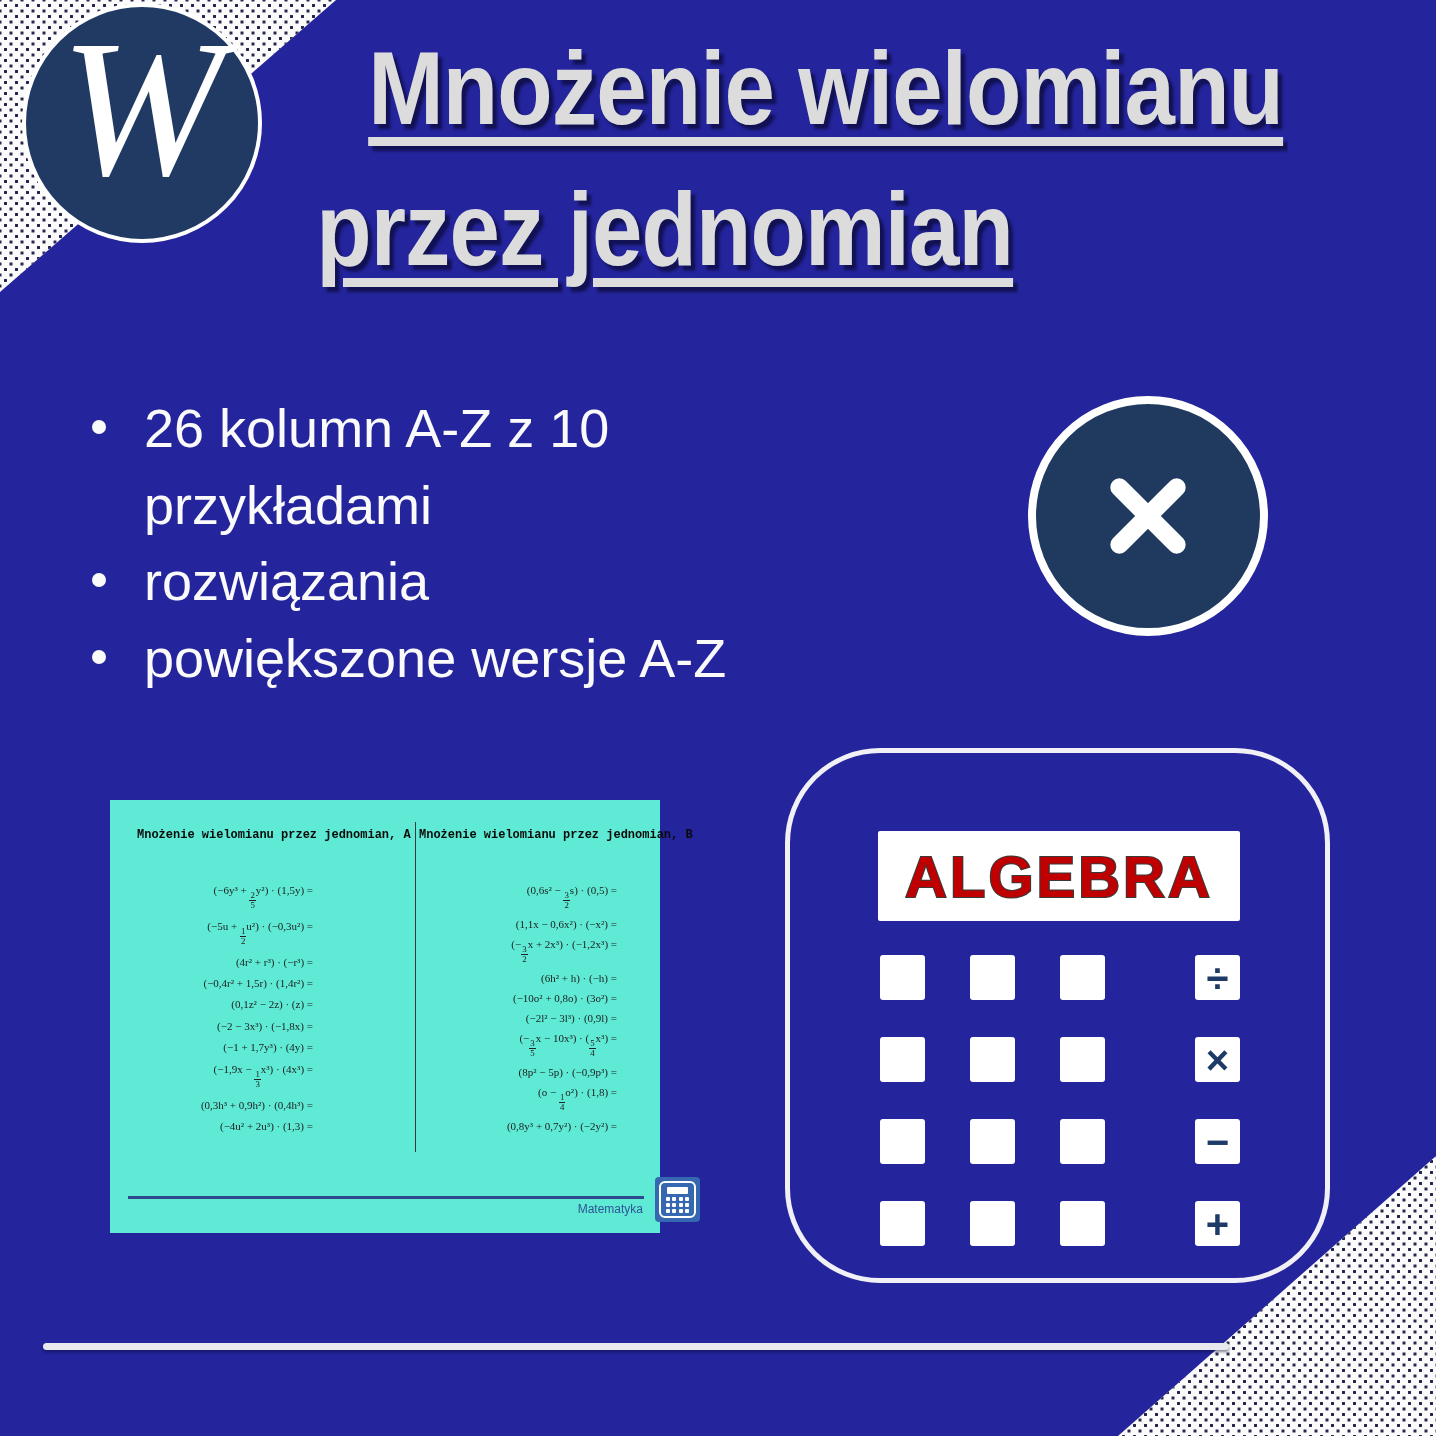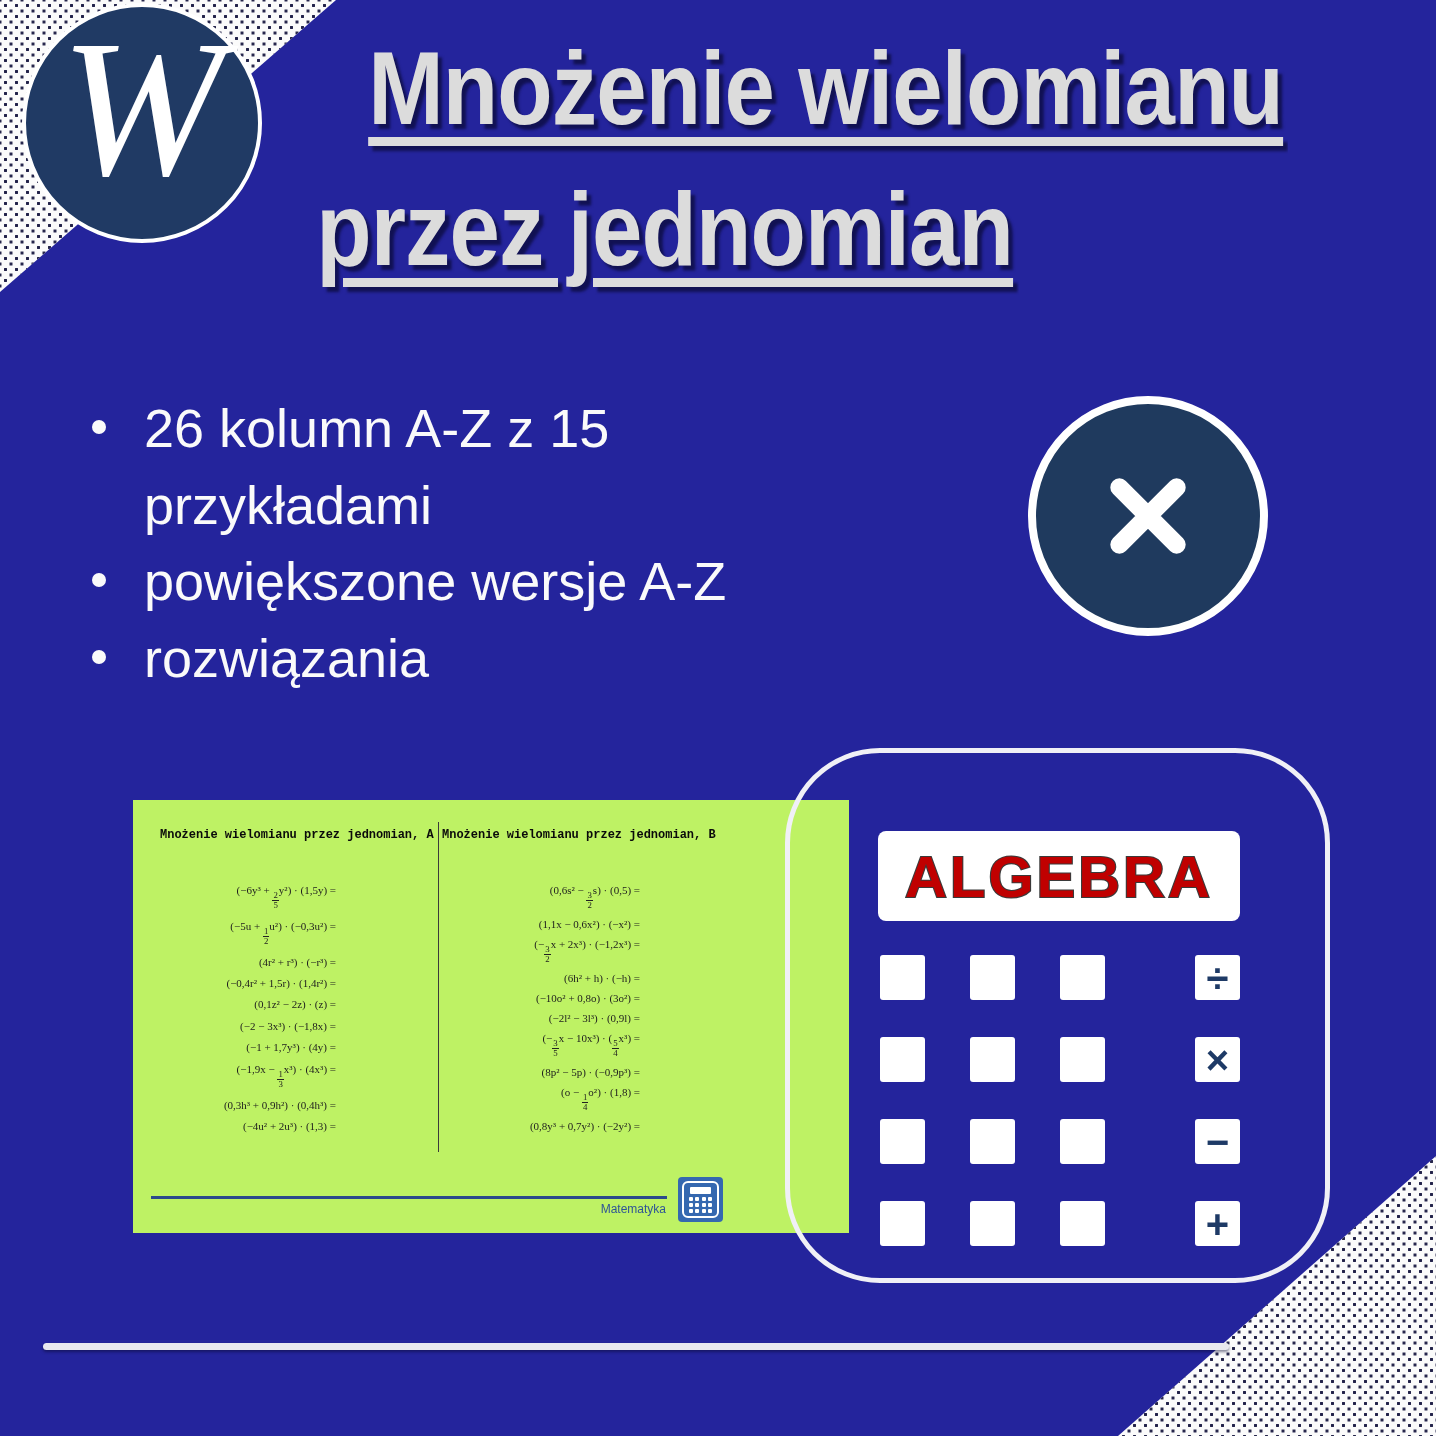--- a/index.html
+++ b/index.html
@@ -61,22 +61,22 @@
   
   .x-badge{
     position:absolute;left:1028px;top:396px;width:240px;height:240px;
     box-sizing:border-box;border:8px solid #fff;border-radius:50%;
     background:#1F3A5E;display:flex;align-items:center;justify-content:center;
   }
   .x-badge svg{width:130px;height:130px;}
 
   
   .worksheet{
-    position:absolute;left:110px;top:800px;width:716px;height:433px;
-    background:#bef264;color:#111;margin-left:23px;
+    position:absolute;left:110px;top:800px;width:550px;height:433px;
+    background:#5eead4;color:#111;
   }
   .ws-divider{position:absolute;left:305px;top:22px;width:1px;height:330px;background:#3a3a3a;}
   .ws-col{position:absolute;top:0;height:100%;}
   .ws-col .ws-header{
     position:absolute;top:28px;left:0;
     font-family:"Liberation Mono", monospace;font-weight:bold;font-size:12px;
     white-space:nowrap;color:#0a0a0a;
   }
   .ws-col-a{left:27px;width:270px;}
   .ws-col-b{left:309px;width:290px;}
@@ -113,21 +113,21 @@
   }
   .wsc-grid i{background:#fff;border-radius:1px;}
 
   
   .calculator{
     position:absolute;left:785px;top:748px;width:545px;height:535px;
     box-sizing:border-box;border:5px solid #F0F0F6;border-radius:95px;
   }
   .calc-display{
     position:absolute;left:88px;top:78px;width:362px;height:90px;
-    background:#fff;border-radius:8px;display:flex;align-items:center;justify-content:center;
+    background:#fff;border-radius:2px;display:flex;align-items:center;justify-content:center;
   }
   .calc-display .calc-title{
     font-size:58px;font-weight:bold;letter-spacing:3px;color:#C00000;
     -webkit-text-stroke:2.2px #3A3A3A;paint-order:stroke fill;
   }
   .calc-grid{
     position:absolute;left:90px;top:202px;width:360px;height:291px;
     display:flex;flex-direction:column;justify-content:space-between;
   }
   .calc-row{display:flex;height:45px;}
@@ -153,23 +153,23 @@
 <div class="w-badge">
   <span class="letter">W</span>
 </div>
 
 <div class="title">
   <span class="line line1">Mnożenie wielomianu</span>
   <span class="line line2">przez jednomian</span>
 </div>
 
 <ul class="bullets" id="bullets">
-    <li>26 kolumn A-Z z 15 przykładami</li>
+    <li>26 kolumn A-Z z 10 przykładami</li>
+    <li>rozwiązania</li>
     <li>powiększone wersje A-Z</li>
-    <li>rozwiązania</li>
   </ul>
 
 <div class="x-badge">
   <svg viewBox="0 0 100 100" aria-hidden="true">
     <path d="M28 28 L72 72 M72 28 L28 72" stroke="#ffffff" stroke-width="14" stroke-linecap="round" fill="none"></path>
   </svg>
 </div>
 
 <div class="worksheet">
   <div class="ws-divider"></div>

